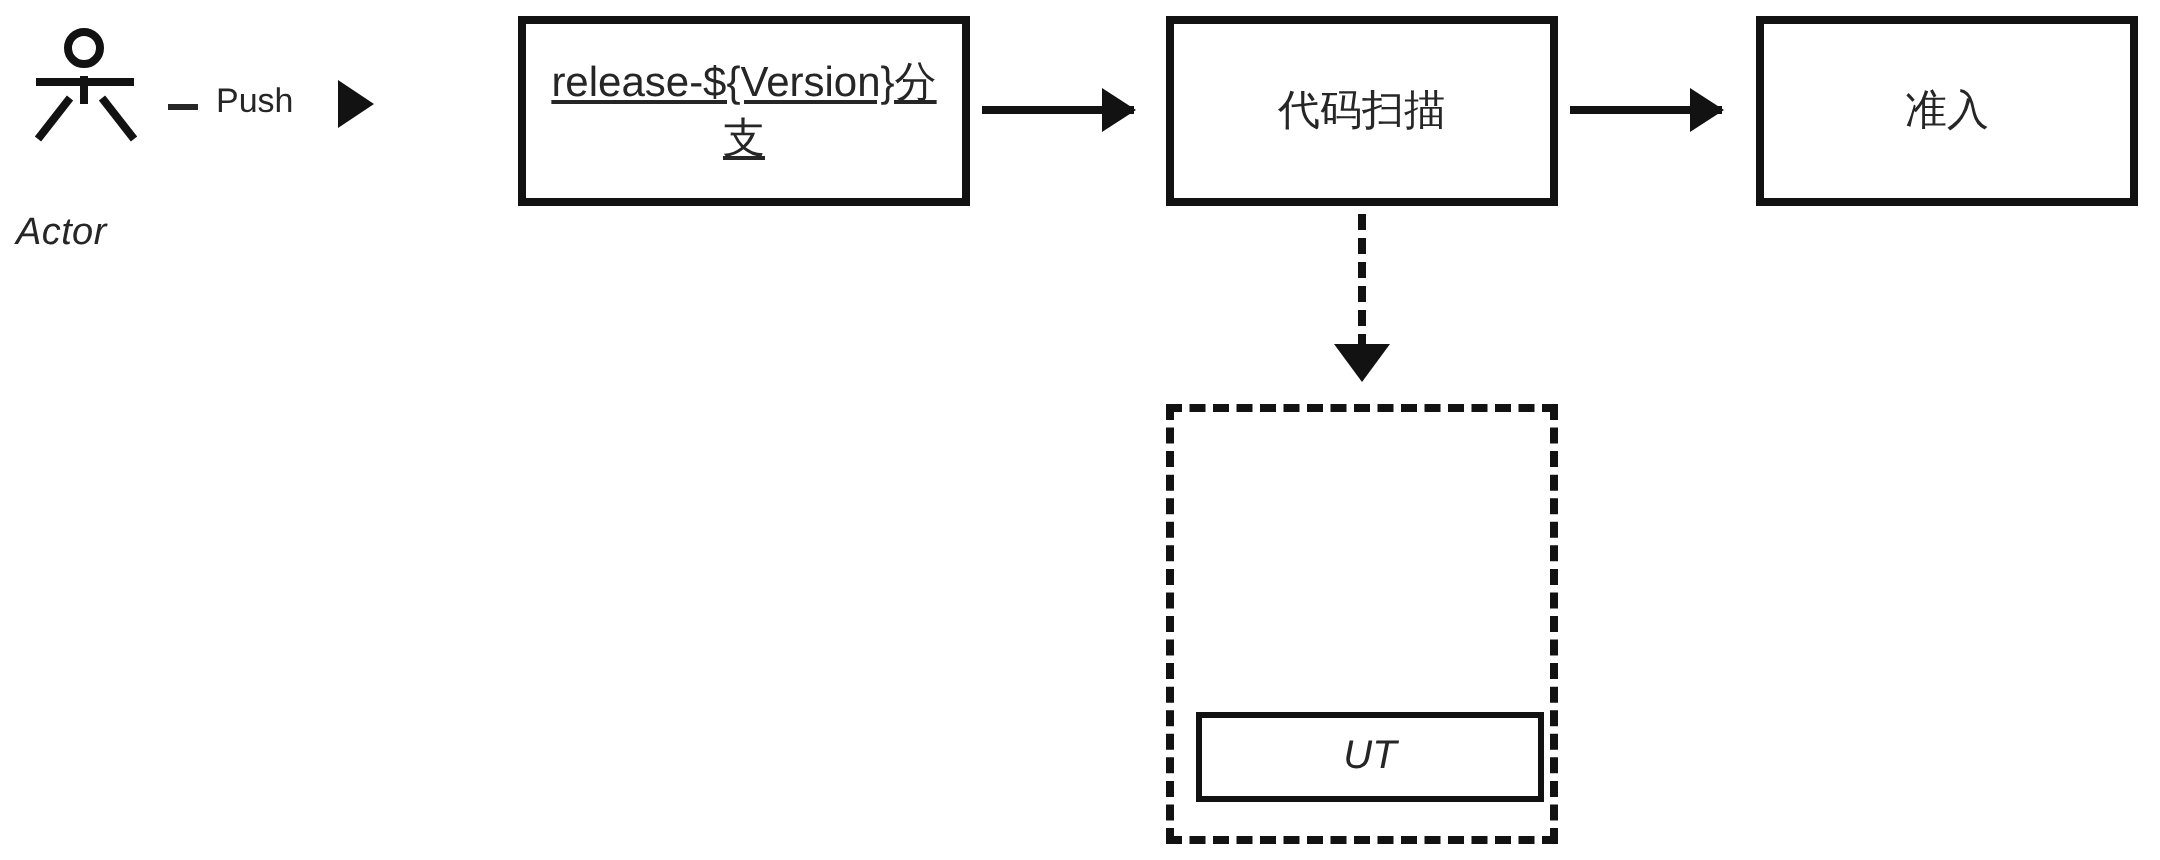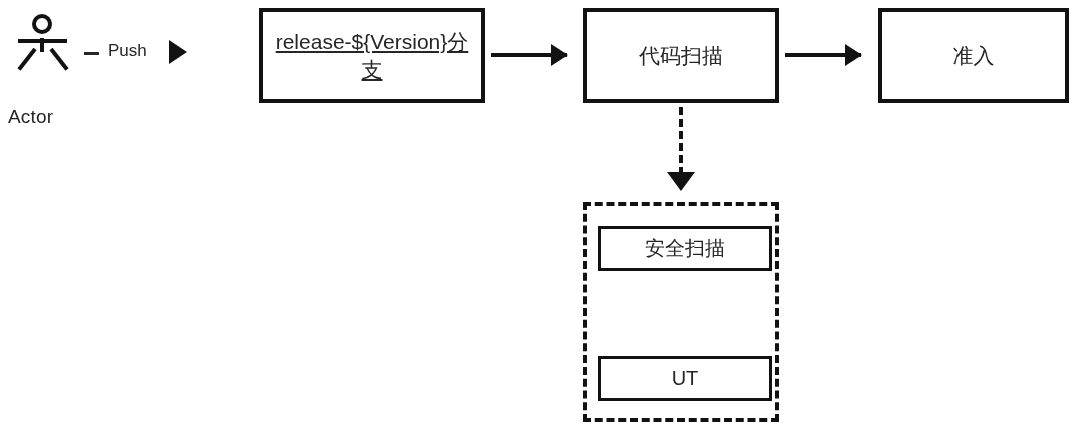--- a/index.html
+++ b/index.html
@@ -68,20 +68,21 @@
     transform-origin: top center;
   }
   .actor-label {
     position: absolute;
     left: 8px;
     top: 106px;
     font-size: 19px;
     color: #262626;
     letter-spacing: 0.2px;
     white-space: nowrap;
+    font-style: italic;
   }
 
   
   .push-dash {
     position: absolute;
     left: 84px;
     top: 52px;
     width: 15px;
     height: 3px;
     background: #262626;
@@ -187,21 +188,21 @@
     background: #ffffff;
     display: flex;
     align-items: center;
     justify-content: center;
     text-align: center;
     font-size: 20px;
     color: #262626;
   }
   #subbox-security { top: 20px; }
   #subbox-sonar    { top: 85px; }
-  #subbox-ut       { top: 150px; }
+  #subbox-ut       { top: 150px; font-style: italic; }
 </style>
 </head>
 <body>
 
 <div id="canvas">
 
   <div class="actor-figure">
     <div class="actor-head"></div>
     <div class="actor-arms"></div>
     <div class="actor-body"></div>
@@ -220,17 +221,16 @@
 
   <div class="box main" id="box-scan">代码扫描</div>
 
   <div class="arrow-h" id="arrow-release-scan"></div>
   <div class="arrow-h" id="arrow-scan-admit"></div>
 
   <div class="arrow-v-dashed"></div>
   <div class="arrow-v-head"></div>
 
   <div id="scan-group">
-    <div class="subbox" id="subbox-security">安全扫描</div>
     <div class="subbox" id="subbox-ut">UT</div>
   </div>
 
 </div>
 
 </body></html>

